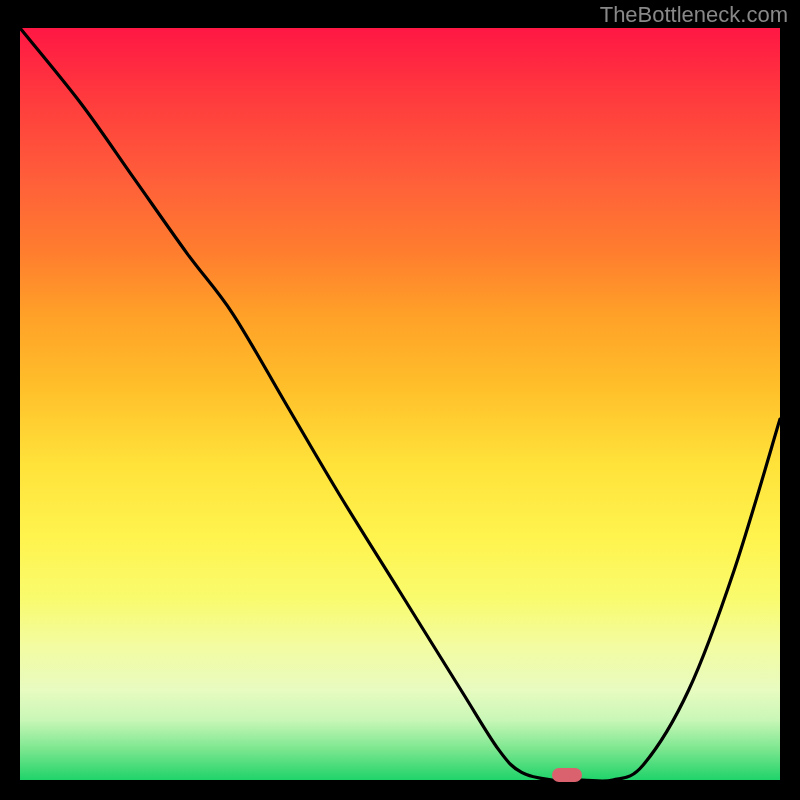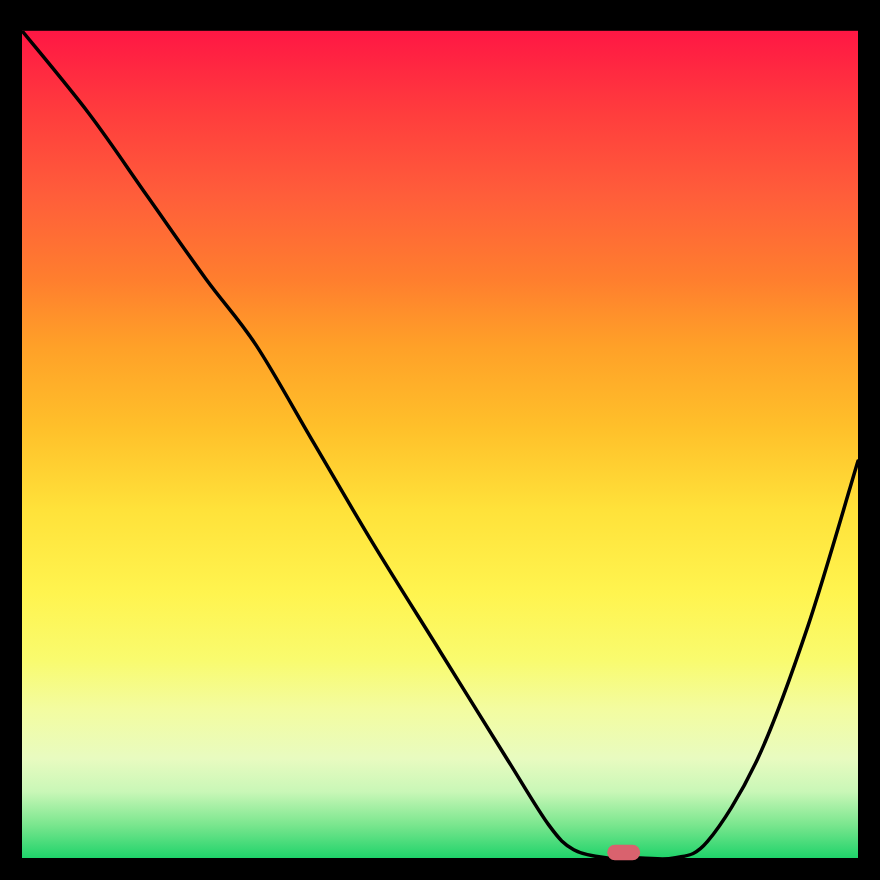--- a/index.html
+++ b/index.html
@@ -58,19 +58,20 @@
     width: 30px;
     height: 14px;
     background: #d9626e;
     border-radius: 7px;
   }
 </style>
 </head>
 <body>
 
 <div class="container">
+  <div class="watermark">TheBottleneck.com</div>
   <div class="plot-area">
     <svg class="curve" viewBox="0 0 760 752" preserveAspectRatio="none">
       <path id="curve-path" fill="none" stroke="#000" stroke-width="3.2" stroke-linejoin="round" stroke-linecap="round" d="M 0,0 C 10.133333333333335,12.533333333333323 41.800000000000004,50.13333333333327 60.800000000000004,75.19999999999993 C 79.80000000000001,100.2666666666666 96.26666666666667,125.3333333333333 114,150.39999999999998 C 131.73333333333332,175.46666666666667 150.73333333333332,203.04000000000002 167.2,225.60000000000002 C 183.66666666666666,248.16000000000003 196.33333333333334,260.6933333333333 212.8,285.76 C 229.26666666666668,310.82666666666665 248.26666666666668,345.92 266,376 C 283.73333333333335,406.08 300.2,434.9066666666667 319.2,466.24 C 338.2,497.5733333333333 359.73333333333335,531.4133333333333 380,564 C 400.26666666666665,596.5866666666667 424.33333333333326,635.44 440.79999999999995,661.76 C 457.26666666666665,688.0799999999999 468.6666666666667,708.1333333333333 478.8,721.92 C 488.93333333333334,735.7066666666666 492.73333333333335,739.4666666666667 501.6,744.48 C 510.4666666666667,749.4933333333333 521.8666666666667,750.7466666666667 532,752 C 542.1333333333333,753.2533333333333 552.2666666666667,752 562.4,752 C 572.5333333333333,752 582.6666666666667,754.5066666666667 592.8000000000001,752 C 602.9333333333334,749.4933333333333 610.5333333333333,752 623.1999999999999,736.96 C 635.8666666666666,721.9200000000001 653.5999999999999,694.3466666666667 668.8,661.76 C 684,629.1733333333333 699.1999999999999,586.56 714.4,541.4399999999999 C 729.6,496.31999999999994 752.4,416.1066666666667 760,391.04"></path>
     </svg>
     <div id="marker" class="marker" style="left: 532.2px; top: 740px;"></div>
   </div>
 </div>
 
 </body></html>

